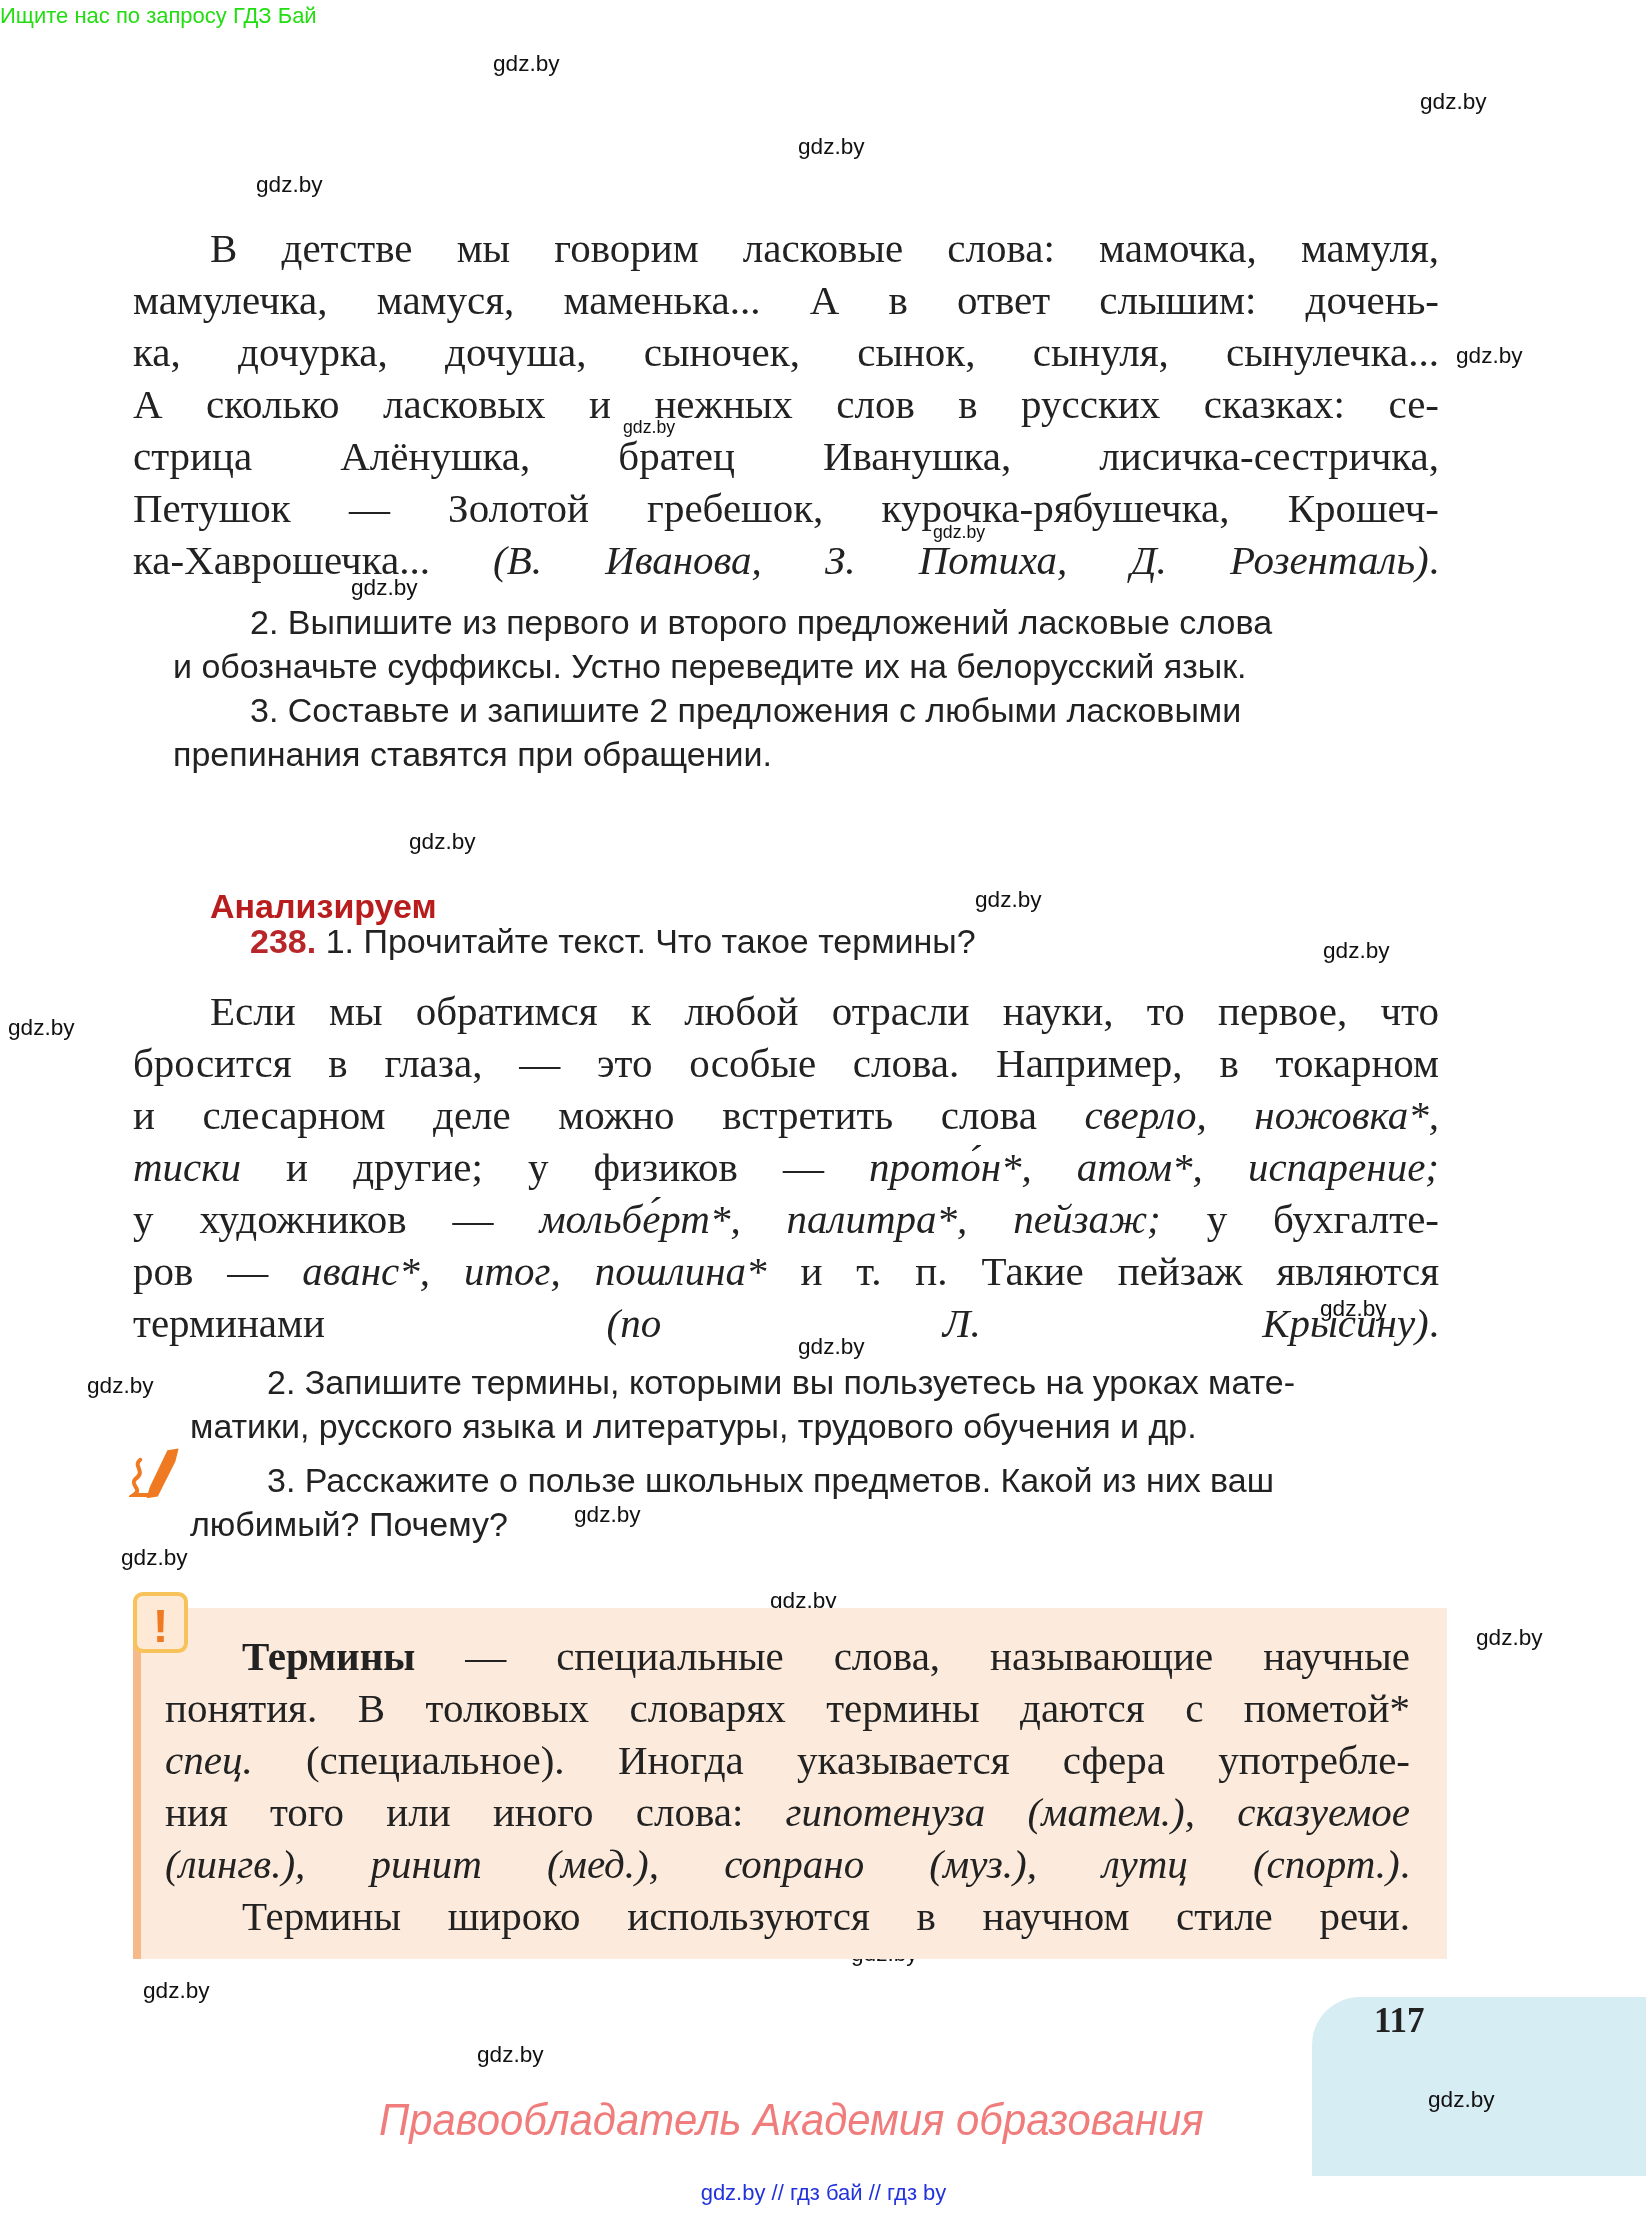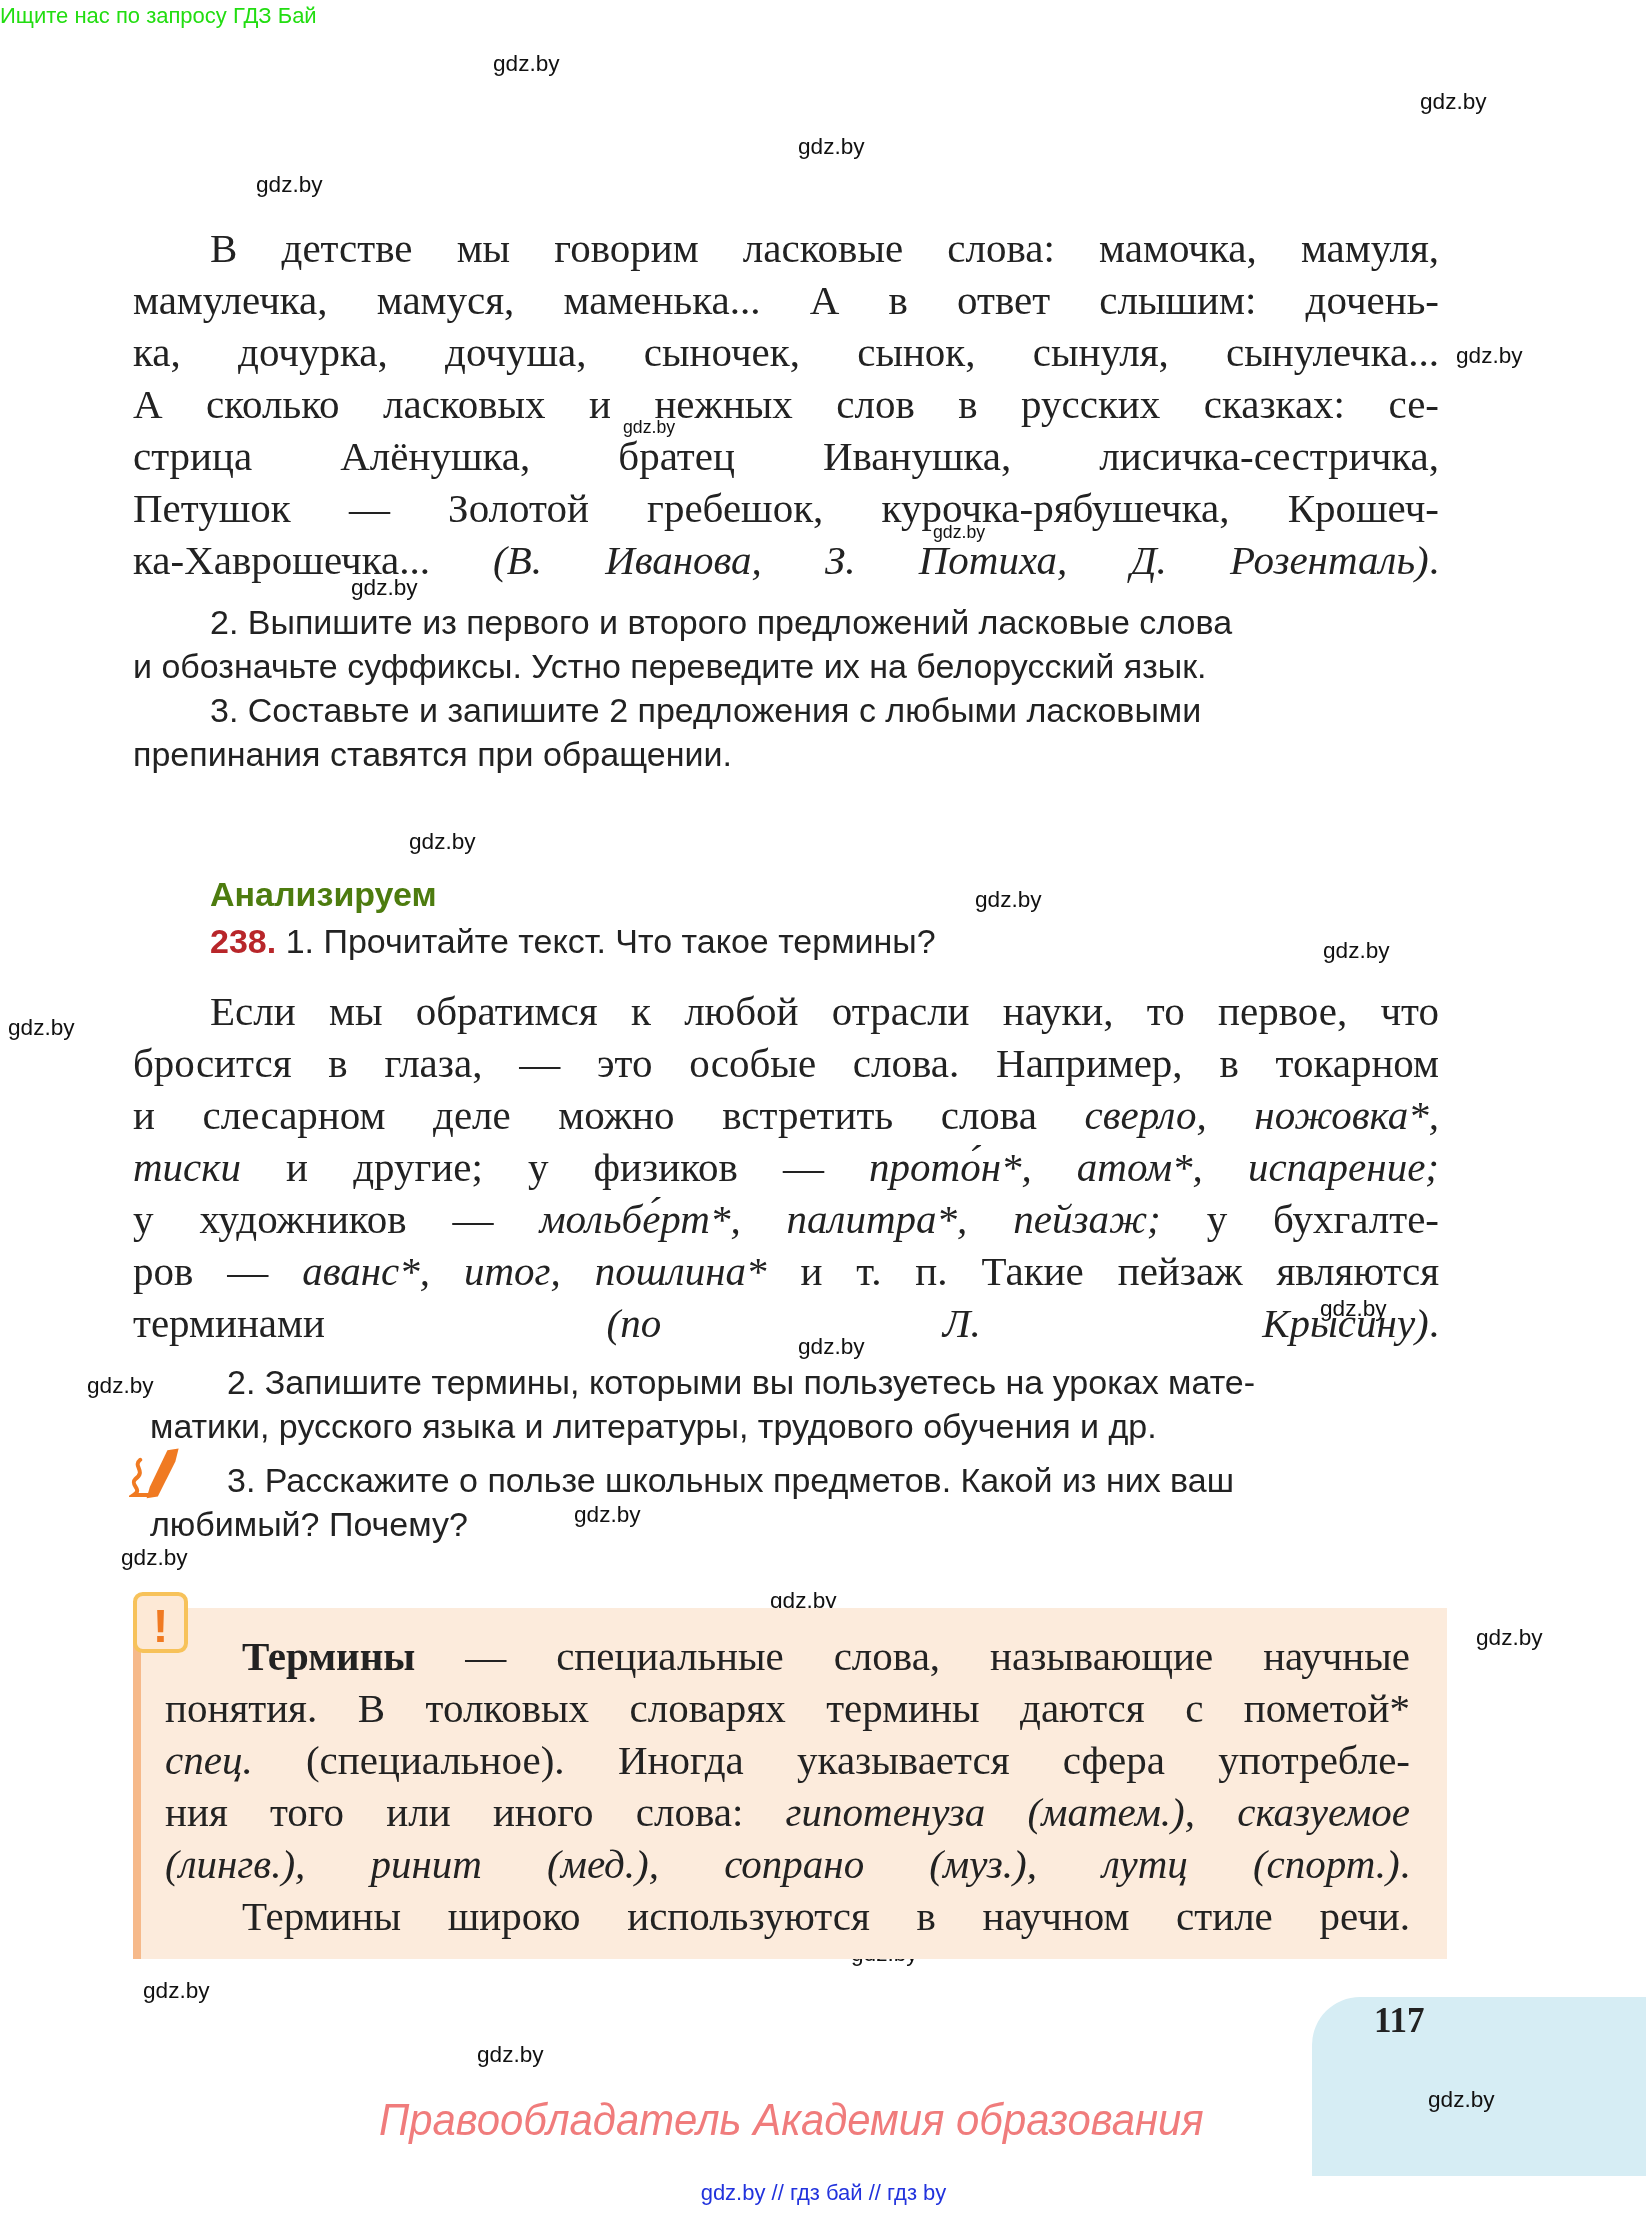--- a/index.html
+++ b/index.html
@@ -6,26 +6,26 @@
   body {
     width:1647px; height:2216px; position:relative; overflow:hidden;
     background:#ffffff; color:#222;
     font-family:"Liberation Sans", sans-serif;
   }
   .abs { position:absolute; }
   .wm { position:absolute; font-family:"Liberation Sans", sans-serif; font-size:22.6px; color:#111; white-space:nowrap; }
   .wm.small { font-size:17.7px; }
   .topbanner { position:absolute; top:3.2px; left:0; width:1647px; color:#22dd11; font-size:22px; }
   .serif { font-family:"Liberation Serif", "DejaVu Serif", serif; font-size:41px; line-height:52px; color:#222; text-align:justify; text-align-last:justify; }
-  .sans { font-family:"Liberation Sans", sans-serif; font-size:34px; line-height:44px; color:#222; }
+  .sans { font-family:"Liberation Sans", sans-serif; font-size:34px; line-height:44px; color:#222;margin-left:40px; }
   .line { display:block; white-space:nowrap; }
   .jline { display:flex; justify-content:space-between; white-space:nowrap; }
   i { font-style:italic; }
   .indent { padding-left:77px; }
-  .section-title { color:#4d7c0f; font-weight:bold; font-size:34px; }
+  .section-title { color:#b91c1c; font-weight:bold; font-size:34px;margin-top:12px; }
   .ex-num { color:#b8262a; font-weight:bold; }
   .rulebox { position:absolute; left:133px; top:1608px; width:1306px; height:351px; background:#fcebdc; border-left:8px solid #f6b98a; }
   .excl { position:absolute; left:133px; top:1592px; width:55px; height:61px; border:4px solid #f7c25a; border-radius:9.7px; background:#fde9d6; box-sizing:border-box; }
   .excl span { position:absolute; left:0; right:0; top:1.6px; text-align:center; color:#f07a22; font-weight:bold; font-size:47px; font-family:"Liberation Sans", sans-serif; }
   .pagebox { position:absolute; left:1312px; top:1997px; width:334px; height:179px; background:#d6edf4; border-top-left-radius:48px; }
   .pagenum { position:absolute; left:1374px; top:2001px; font-family:"Liberation Serif", serif; font-weight:bold; font-size:35px; color:#222; }
   .copyright { position:absolute; left:379px; top:2094px; font-family:"Liberation Sans", sans-serif; font-style:italic; font-size:45px; color:#f07c7c; transform:scaleX(0.93); transform-origin:left; white-space:nowrap; }
   .bottomlinks { position:absolute; left:0; width:1647px; top:2180px; text-align:center; color:#2233dd; font-size:22px; }
 </style>
 </head>

